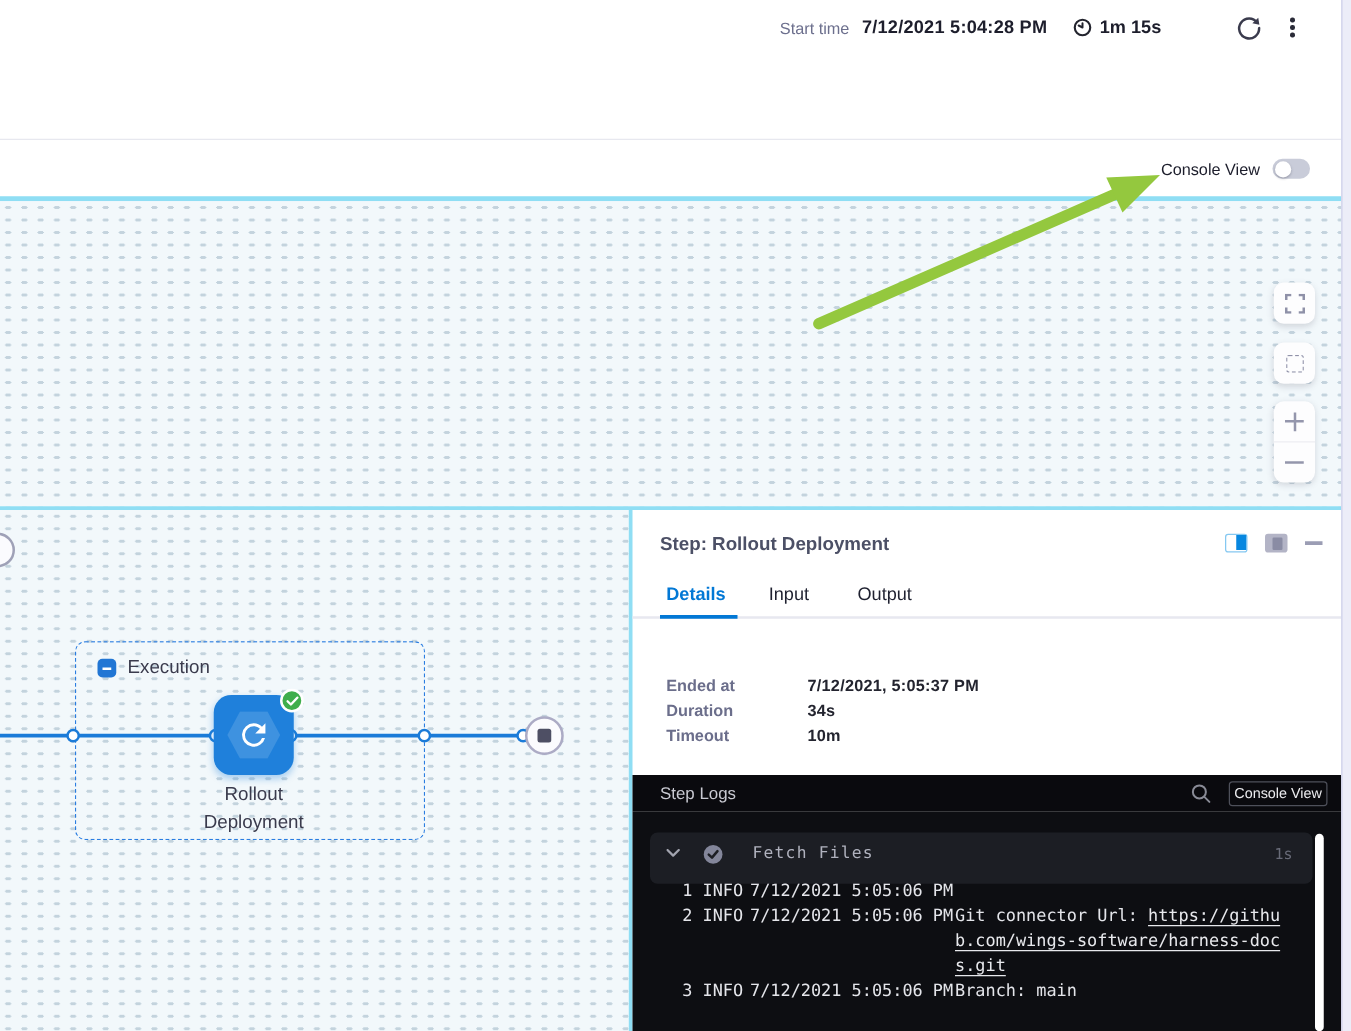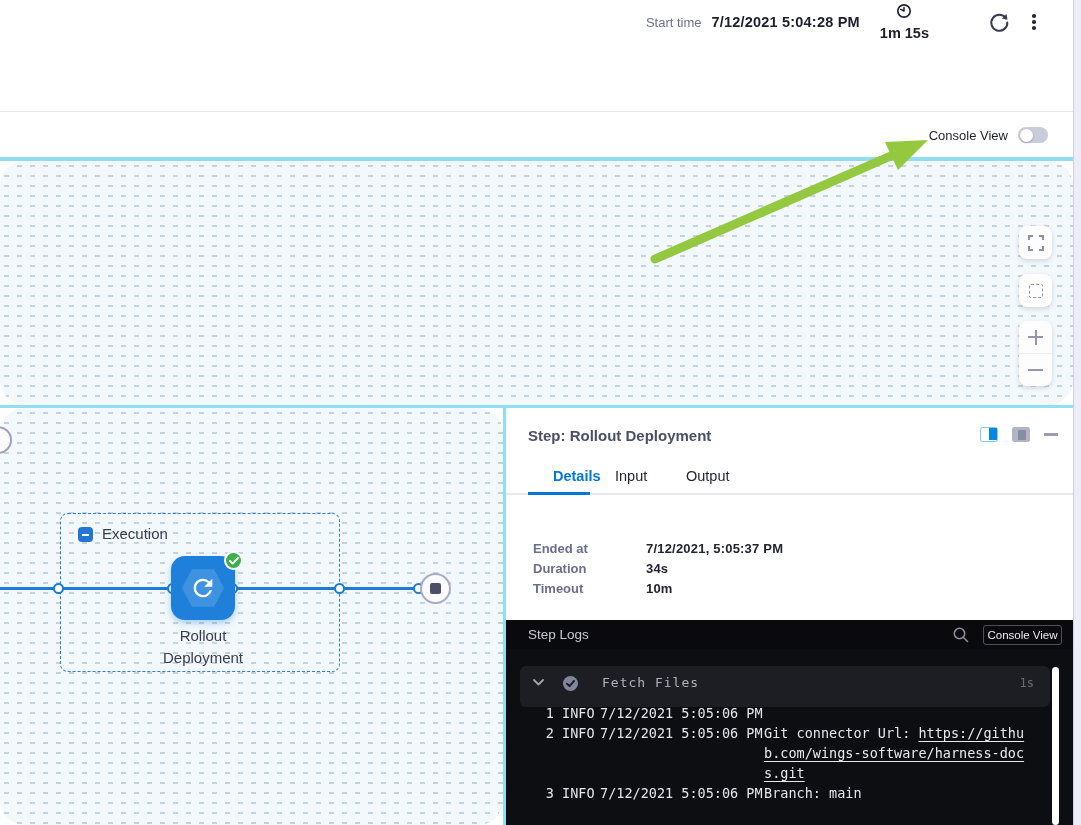--- a/index.html
+++ b/index.html
@@ -6,35 +6,35 @@
   html,body { background:#fff; }
   body { font-family:"Liberation Sans", sans-serif; }
   .screen { position:relative; width:1081px; height:825px; overflow:hidden; background:#fff; }
 
   
   .topbar { position:absolute; left:0; top:0; width:1073px; height:141px; background:#fff; }
   .topbar-divider { position:absolute; left:0; top:111px; width:1073px; height:1px; background:#e7e8ef; }
   .row1 { position:absolute; left:0; top:8px; width:1073px; height:28px; display:flex; align-items:center; justify-content:flex-end; padding-right:30px; }
   .start-label { font-size:13px; color:#6c6f8d; }
   .start-value { font-size:14.5px; font-weight:600; color:#1d1e2c; margin-left:10px; letter-spacing:.2px; }
-  .clockwrap { display:flex; align-items:center; gap:6px; margin-left:20px;flex-direction:column; }
+  .clockwrap { display:flex; align-items:flex-end; gap:6px; margin-left:20px; }
   .dur-value { font-size:14.5px; font-weight:600; color:#1d1e2c; }
   .iconbtn { border:none; background:transparent; cursor:pointer; display:flex; align-items:center; justify-content:center; }
   .refresh-btn { margin-left:58px; width:24px; height:24px; }
   .kebab-btn { margin-left:14px; width:18px; height:24px; flex-direction:column; gap:2.5px; }
   .kebab-btn i { width:3.5px; height:3.5px; border-radius:50%; background:#2a2b38; }
   .cv-row { position:absolute; right:0; top:122px; height:26px; display:flex; align-items:center; gap:10px; padding-right:25px; }
   .cv-label { font-size:13px; font-weight:500; color:#1d1e2c; }
   .toggle { position:relative; width:30px; height:16px; border-radius:8px; background:#c9ccd9; cursor:pointer; }
   .toggle .knob { position:absolute; left:1.5px; top:1.5px; width:13px; height:13px; border-radius:50%; background:#fff; box-shadow:0 1px 2px rgba(40,41,61,.3); }
 
   
   .cyan-top { position:absolute; left:0; top:157px; width:1073px; height:4px; background:#8fdef4; }
   .cyan-mid { position:absolute; left:0; top:405px; width:1073px; height:3px; background:#8fdef4; }
-  .dotted { background-color:#f2f8fb; background-image:radial-gradient(ellipse 2.4px 1.1px at 50% 50%, #c3d3dd 0 98%, rgba(0,0,0,0) 100%); background-size:13px 10px;border-radius:25px; }
+  .dotted { background-color:#f2f8fb; background-image:radial-gradient(ellipse 2.4px 1.1px at 50% 50%, #c3d3dd 0 98%, rgba(0,0,0,0) 100%); background-size:13px 10px; }
   .canvas-upper { position:absolute; left:0; top:161px; width:1073px; height:244px; }
   .canvas-lower { position:absolute; left:0; top:408px; width:503px; height:417px; }
 
   
   .zoombtn { position:absolute; width:33px; height:33px; background:#fdfdfe; border:none; border-radius:8px; box-shadow:0 2px 5px rgba(96,97,112,.22); cursor:pointer; display:flex; align-items:center; justify-content:center; }
   .zoompill { position:absolute; width:33px; height:65px; background:#fdfdfe; border-radius:8px; box-shadow:0 2px 5px rgba(96,97,112,.22); overflow:hidden; }
   .zoompill button { width:100%; height:50%; border:none; background:transparent; cursor:pointer; display:flex; align-items:center; justify-content:center; }
   .zoompill .sep { position:absolute; left:0; top:32px; width:100%; height:1px; background:#ededf2; }
   .glyph-plus { position:relative; width:15px; height:15px; }
   .glyph-plus::before, .glyph-plus::after { content:""; position:absolute; background:#9496ac; }
@@ -63,21 +63,21 @@
   .panel-title { position:absolute; left:22px; top:19px; font-size:15px; font-weight:600; color:#4c5066;text-align:center; }
   .view-icon-1 { position:absolute; left:474px; top:19px; width:18px; height:15px; border:1.5px solid #85c8f1; border-radius:2.5px; background:#fff; cursor:pointer; }
   .view-icon-1 i { position:absolute; right:0; top:0; width:8px; height:12px; background:#0787e0; }
   .view-icon-2 { position:absolute; left:506px; top:19px; width:18px; height:15px; border-radius:2.5px; background:#b3b4c6; cursor:pointer; }
   .view-icon-2 i { position:absolute; left:6px; top:2.5px; width:8px; height:10px; background:#8a8ca4; border-radius:1px; }
   .panel-min { position:absolute; left:538px; top:25px; width:14px; height:2.6px; background:#9b9db4; border:none; cursor:pointer; }
   .tabs { position:absolute; left:0; top:60px; width:100%; height:26px; }
   .tabs .underline-gray { position:absolute; left:0; top:25px; width:100%; height:2px; background:#e7e8f0; }
   .tab { position:absolute; top:0; border:none; background:transparent; font-size:14.5px; cursor:pointer; color:#1f2130; font-weight:500; font-family:"Liberation Sans", sans-serif; }
   .tab.active { color:#0278d5; font-weight:600; }
-  .tab-details { left:27px;margin-left:20px; } .tab-input { left:109px; } .tab-output { left:180px; }
+  .tab-details { left:27px; } .tab-input { left:109px; } .tab-output { left:180px; }
   .underline-blue { position:absolute; left:22px; top:24px; width:62px; height:3px; background:#0278d5; }
   .detail-row { position:absolute; left:27px; width:400px; height:20px; font-size:13px; }
   .detail-row .dl { position:absolute; left:0; top:0; font-weight:600; color:#6b6e8b; }
   .detail-row .dv { position:absolute; left:113px; top:0; font-weight:700; color:#23242f; letter-spacing:.2px; }
 
   
   .logs { position:absolute; left:0; top:212px; width:567px; height:205px; }
   .logs-header { position:absolute; left:0; top:0; width:100%; height:29px; background:#0a0a0e; }
   .logs-title { position:absolute; left:22px; top:7px; font-size:13.5px; color:#c8c9d1; }
   .log-search { position:absolute; left:446px; top:6px; width:18px; height:18px; }

